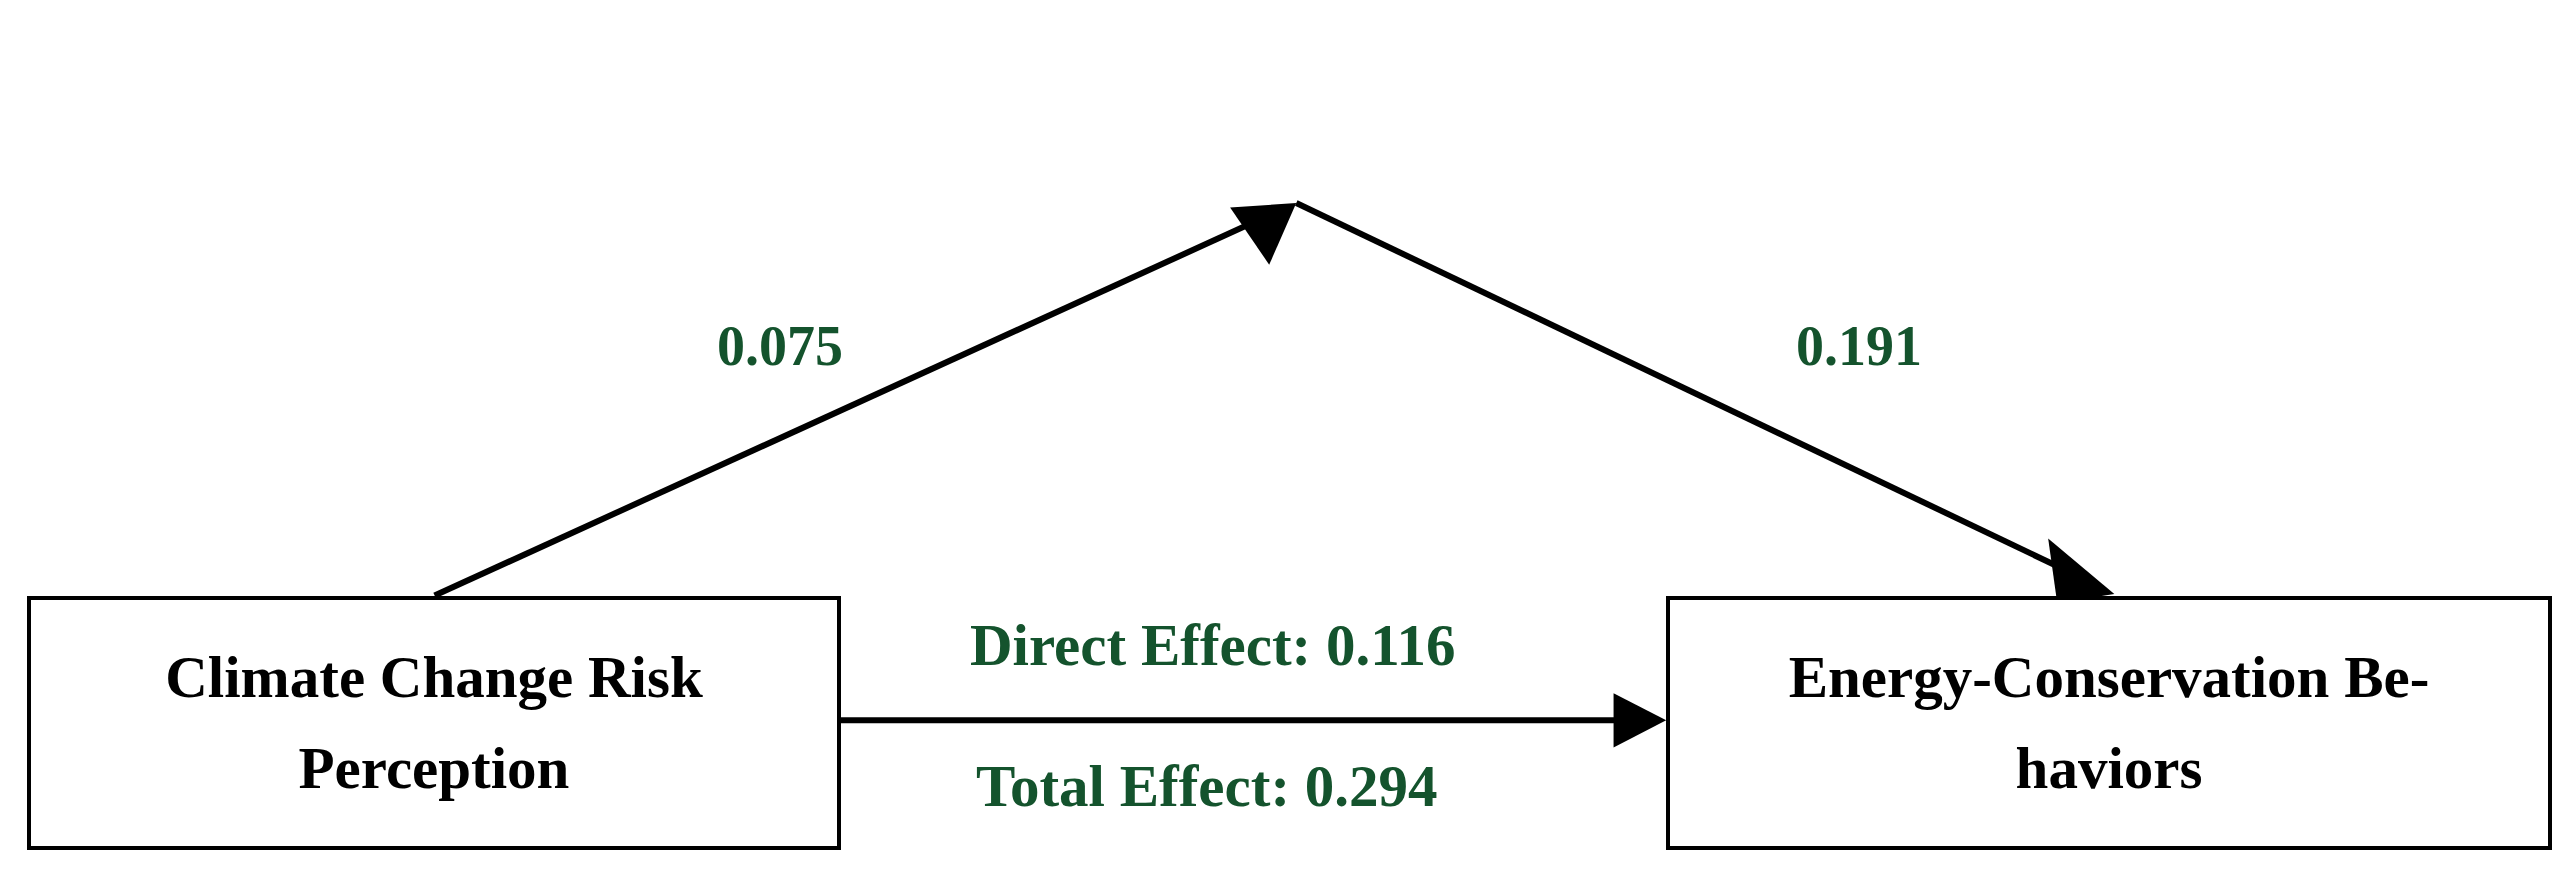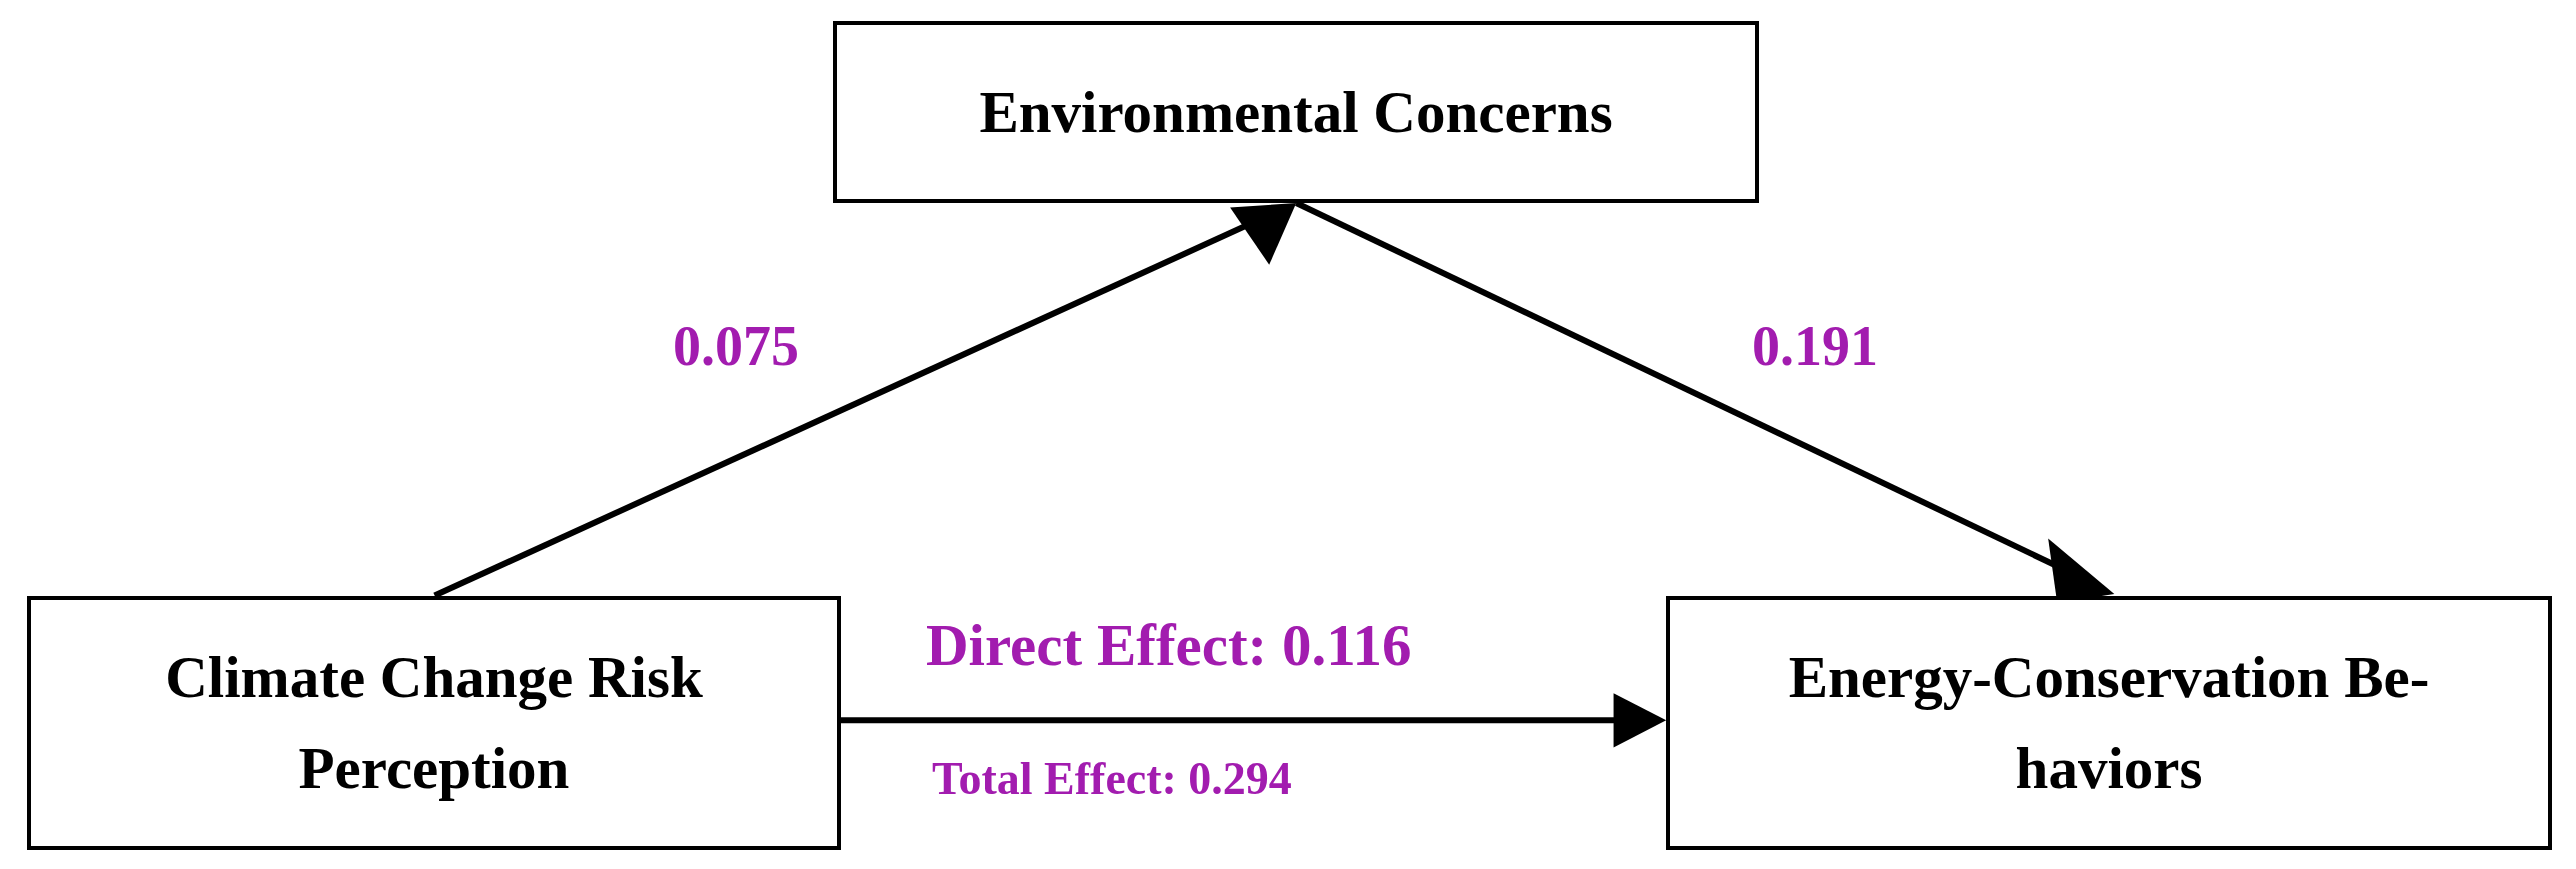--- a/index.html
+++ b/index.html
@@ -64,44 +64,45 @@
     position: absolute;
     left: 0;
     top: 0;
     width: 2576px;
     height: 870px;
     z-index: 2;
   }
   .edge-label {
     position: absolute;
     font-weight: bold;
-    color: #a21caf;
+    color: #14532d;
     font-family: "Liberation Serif", serif;
     white-space: nowrap;
     z-index: 4;
+    margin-left: 44px;
   }
   #label-a {
     left: 673px;
     top: 314px;
     font-size: 56px;
   }
   #label-b {
     left: 1752px;
     top: 314px;
     font-size: 56px;
   }
   #label-direct {
     left: 926px;
     top: 611px;
     font-size: 59px;
   }
   #label-total {
     left: 932px;
     top: 752px;
-    font-size: 46px;
+    font-size: 59px;
   }
 </style>
 </head>
 <body>
 
 <div id="diagram">
 
   <svg class="arrows" viewBox="0 0 3426 1157">
 
     <g>
@@ -113,23 +114,20 @@
       <line x1="1724" y1="270" x2="2772" y2="770" stroke="#000000" stroke-width="8"></line>
       <polygon points="2812,790 2724,716 2736,802" fill="#000000"></polygon>
     </g>
 
     <g>
       <line x1="1118" y1="958" x2="2152" y2="958" stroke="#000000" stroke-width="8"></line>
       <polygon points="2216,958 2146,922 2146,994" fill="#000000"></polygon>
     </g>
   </svg>
 
-  <div class="node" id="node-ec">
-    <span class="node-text">Environmental Concerns</span>
-  </div>
 
   <div class="node" id="node-ecb">
     <div>
       <span class="node-text">Energy-Conservation Be-</span>
       <span class="node-text">haviors</span>
     </div>
   </div>
 
   <div class="node" id="node-ccrp">
     <div>

